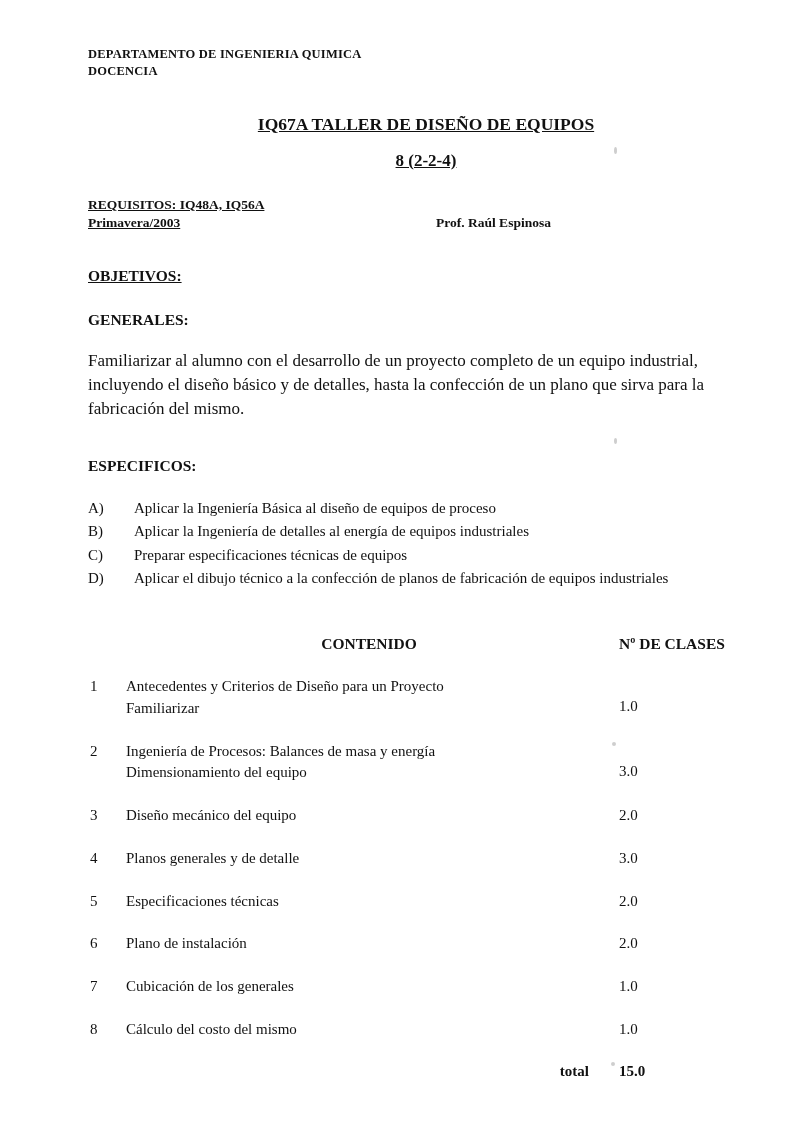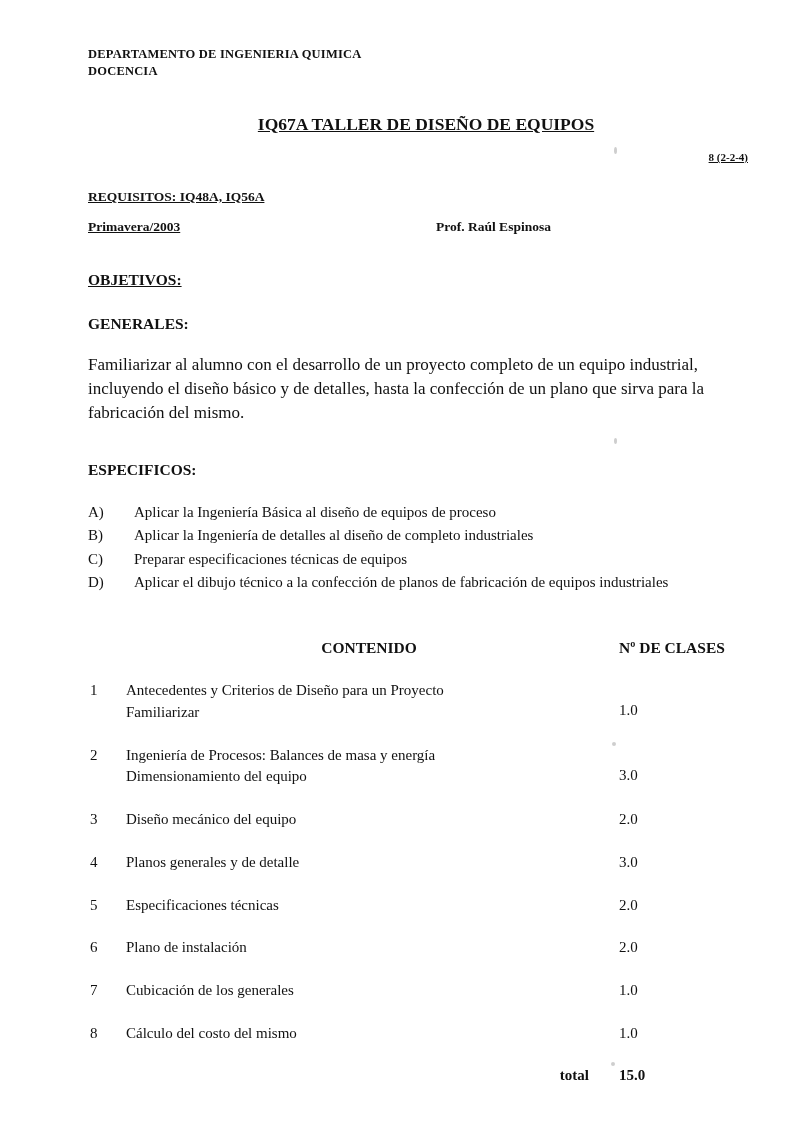--- a/index.html
+++ b/index.html
@@ -41,43 +41,43 @@
   
   .doc-title {
     text-align: center;
     font-weight: bold;
     font-size: 17.5px;
     text-decoration: underline;
     margin: 0 0 6px 0;
     padding-left: 16px;
   }
   .doc-subtitle {
-    text-align: right;
-    font-weight: bold;
-    font-size: 11px;
+    text-align: center;
+    font-weight: bold;
+    font-size: 17px;
     text-decoration: underline;
     margin: 16px 0 0 0;
     padding-left: 16px;
   }
 
   
   .req-block {
     margin-top: 26px;
     font-size: 13.5px;
     font-weight: bold;
   }
   .req-line {
     text-decoration: underline;
     display: inline-block;
     text-align: right;
   }
   .req-row2 {
     display: flex;
     align-items: baseline;
-    margin-top: 14px;
+    margin-top: 2px;
   }
   .req-term {
     text-decoration: underline;
     display: inline-block;
     min-width: 260px;
   }
   .prof {
     font-weight: bold;
     font-size: 13.5px;
     margin-left: 88px;
@@ -228,21 +228,21 @@
 
     <h3 class="subsection nogap">ESPECIFICOS:</h3>
 
     <div class="spec-list">
       <div class="spec-item">
         <span class="spec-key">A)</span>
         <span class="spec-text">Aplicar la Ingeniería Básica al diseño de equipos de proceso</span>
       </div>
       <div class="spec-item">
         <span class="spec-key">B)</span>
-        <span class="spec-text">Aplicar la Ingeniería de detalles al diseño de completo industriales</span>
+        <span class="spec-text">Aplicar la Ingeniería de detalles al energía de equipos industriales</span>
       </div>
       <div class="spec-item">
         <span class="spec-key">C)</span>
         <span class="spec-text">Preparar especificaciones técnicas de equipos</span>
       </div>
       <div class="spec-item">
         <span class="spec-key">D)</span>
         <span class="spec-text">Aplicar el dibujo técnico a la confección  de planos de fabricación de equipos industriales</span>
       </div>
     </div>

